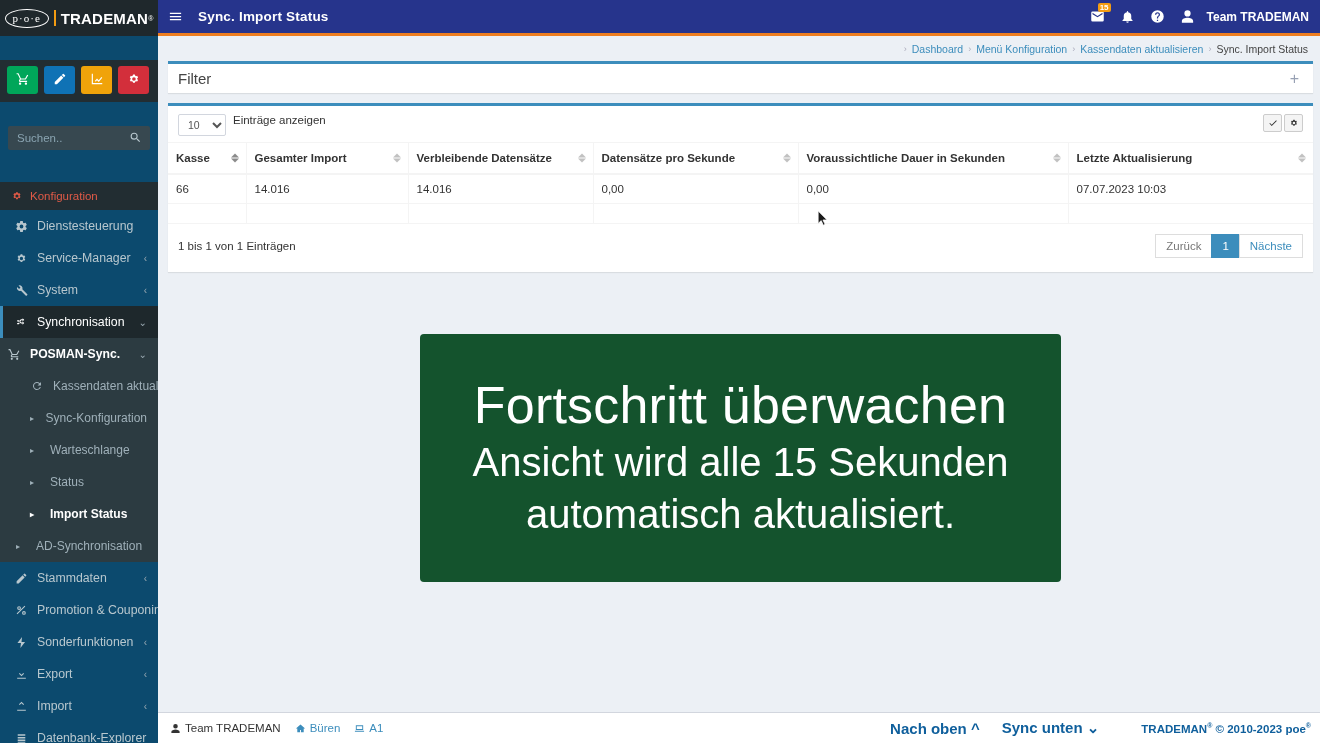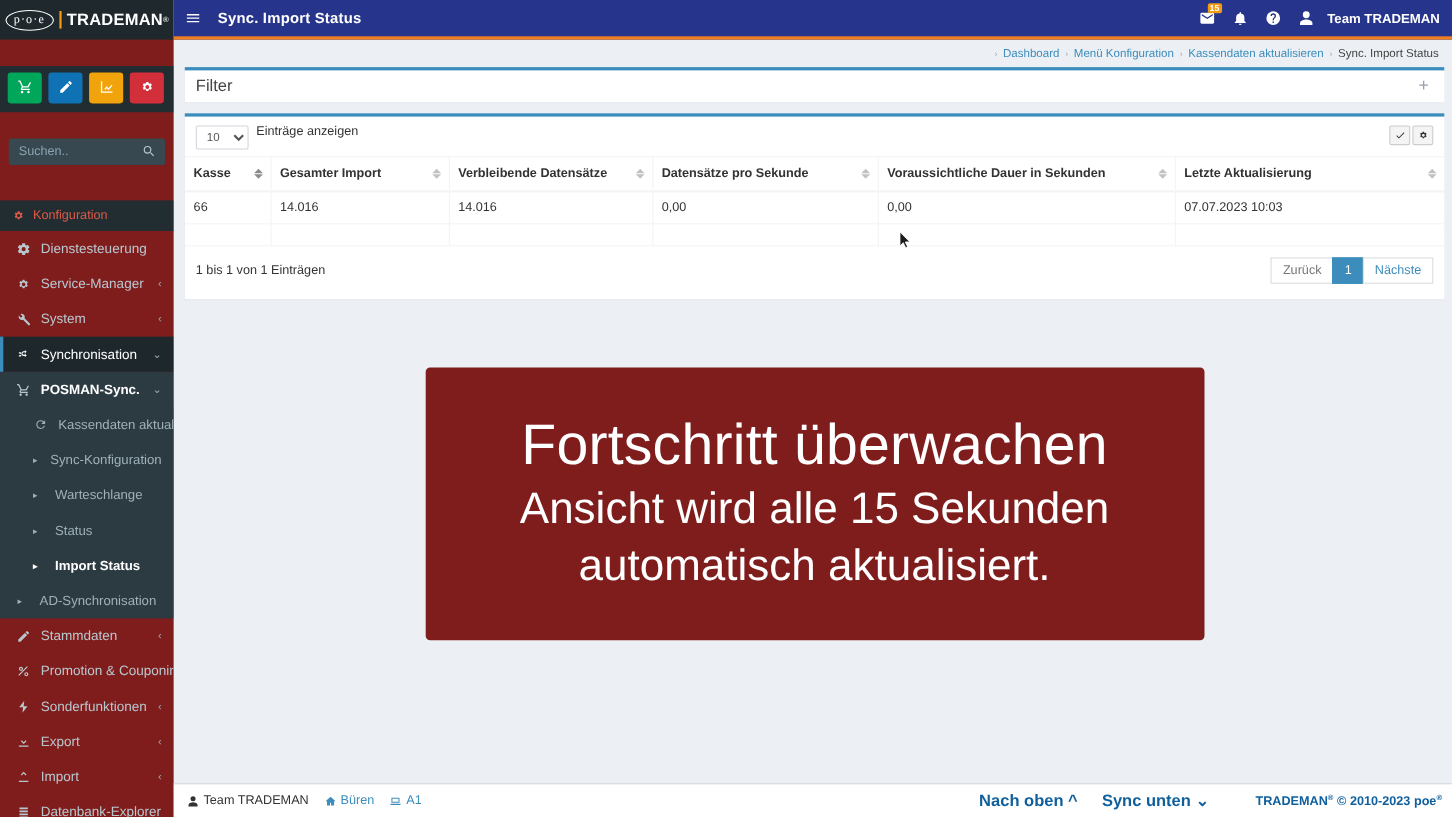--- a/index.html
+++ b/index.html
@@ -9,21 +9,21 @@
     font-family:"Liberation Sans", sans-serif;
     font-size:13px;
     background:#ecf0f5;
     color:#333;
   }
   .app{display:flex;width:1320px;height:743px;position:relative;}
 
   
   .sidebar{
     width:158px;flex:0 0 158px;height:743px;
-    background:#7f1d1d;
+    background:#0c4a6e;
     display:flex;flex-direction:column;
     overflow:hidden;
     gap:24px;
   }
   .brand{
     height:36px;display:flex;align-items:center;justify-content:center;
     background:#1f282c;
   }
   .brand-logo{display:flex;align-items:center;gap:0;}
   .brand-poe{
@@ -75,21 +75,21 @@
   .nav-item .ic{width:14px;display:flex;align-items:center;justify-content:center;flex:0 0 14px;}
   .nav-item .ic svg{width:13px;height:13px;fill:#b8c7ce;}
   .nav-item .lbl{flex:1;white-space:nowrap;}
   .nav-item .arrow{font-size:10px;color:#9aa9b2;}
   .nav-item.active{
     background:#1e282c;color:#fff;border-left-color:#3c8dbc;
   }
   .nav-item.active .ic svg{fill:#fff;}
 
   .nav-sub{background:#2c3b41;}
-  .nav-sub .nav-item{padding-left:11px;font-size:12.2px;}
+  .nav-sub .nav-item{padding-left:4px;font-size:12.2px;}
   .nav-sub2{background:#2c3b41;}
   .nav-sub2 .nav-item{padding-left:27px;font-size:12px;color:#9fb0b9;}
   .nav-sub2 .nav-item .caret{
     font-size:8px;color:#9fb0b9;margin-right:2px;width:9px;display:inline-block;
   }
   .nav-sub2 .nav-item.current{color:#ffffff;font-weight:bold;}
   .nav-sub2 .nav-item.current .caret{color:#fff;}
   .nav-sub2 .nav-item .ic svg{fill:#9fb0b9;width:12px;height:12px;}
 
   
@@ -196,21 +196,21 @@
   .pg{
     border:1px solid #ddd;background:#fff;color:#3c8dbc;
     font-size:11.5px;padding:5px 10px;cursor:pointer;margin-left:-1px;
   }
   .pg.active{background:#3c8dbc;color:#fff;border-color:#3c8dbc;}
   .pg.disabled{color:#777;}
 
   
   .banner-wrap{display:flex;justify-content:center;padding-top:62px;}
   .banner{
-    width:708px;background:#7f1d1d;color:#fff;border-radius:4px;
+    width:641px;background:#14532d;color:#fff;border-radius:4px;
     padding:42px 30px 44px 30px;text-align:center;
     font-weight:300;
   }
   .banner .b1{font-size:52px;line-height:1.12;letter-spacing:.2px;}
   .banner .b2{font-size:40px;line-height:1.2;margin-top:4px;}
 
   
   .footer{
     position:absolute;left:0;right:0;bottom:0;height:31px;background:#fff;
     border-top:1px solid #d2d6de;display:flex;align-items:center;

